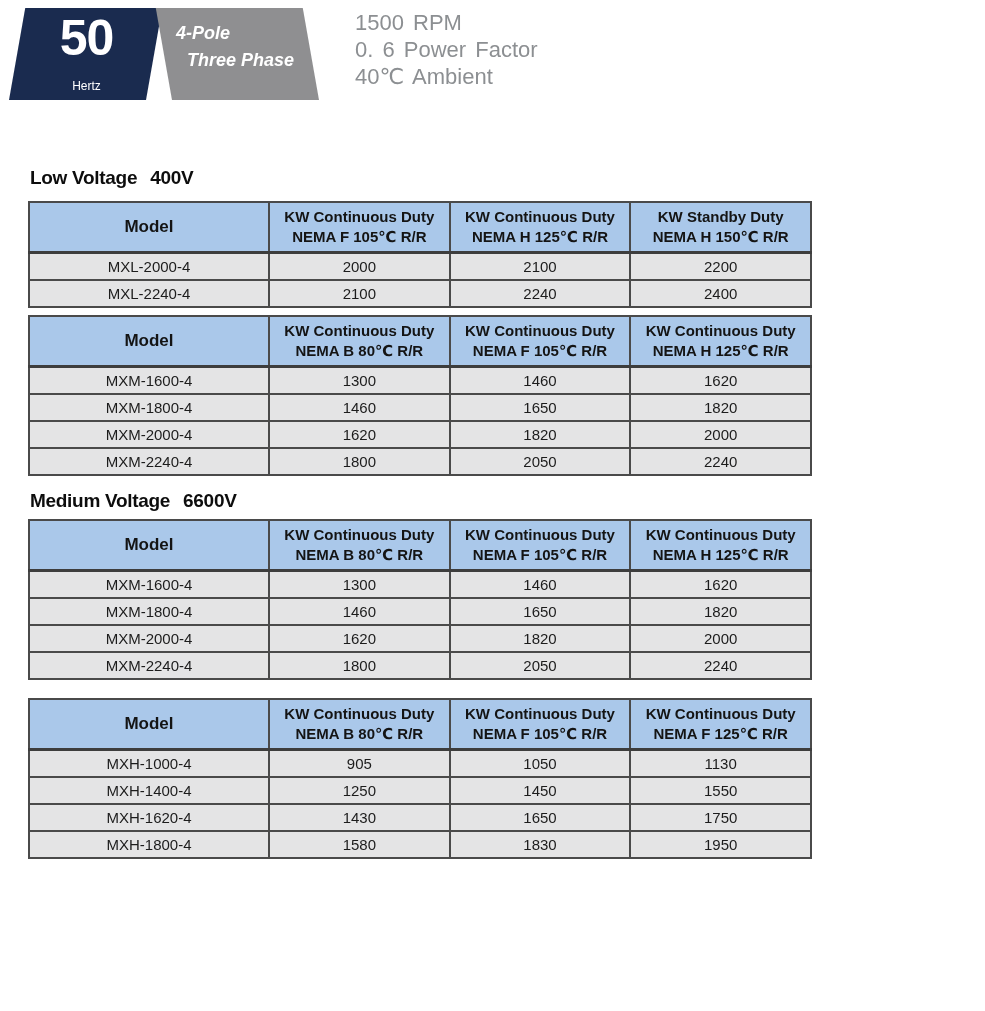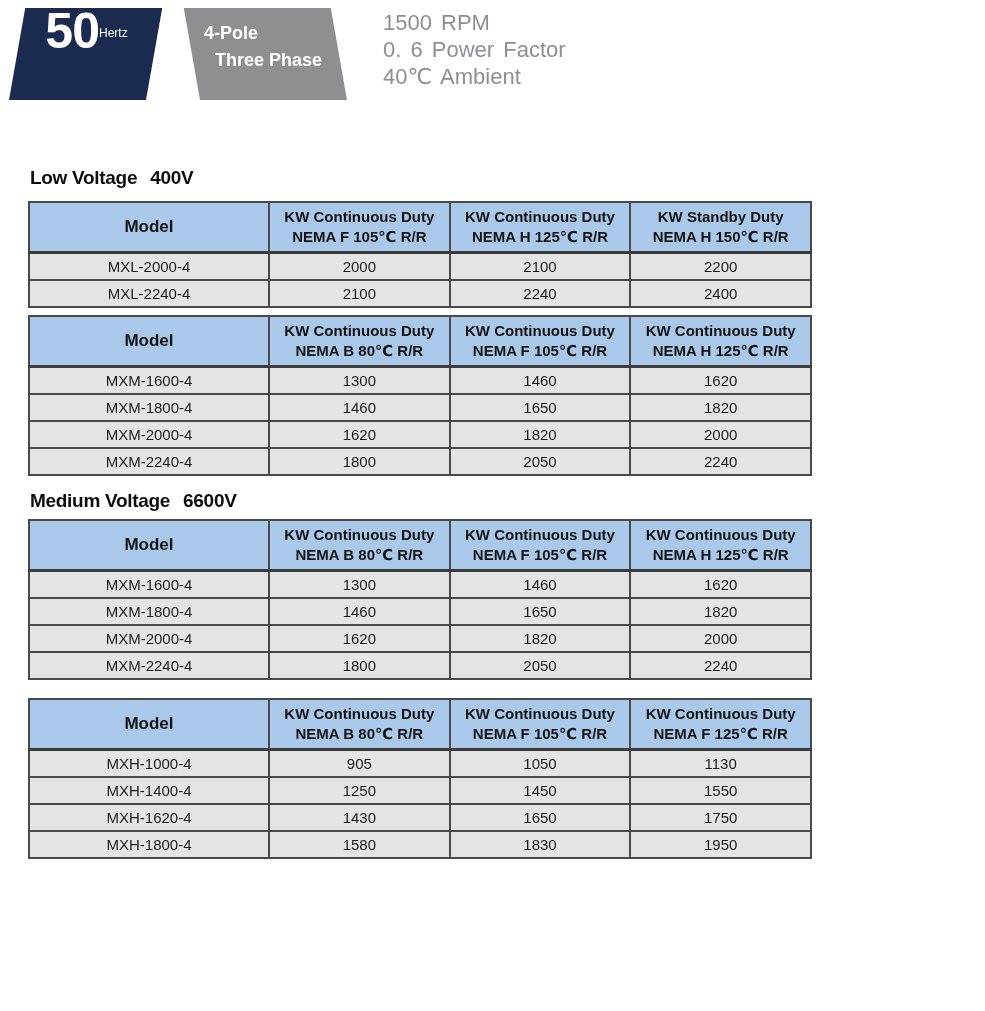--- a/index.html
+++ b/index.html
@@ -7,25 +7,25 @@
     width:985px;height:1011px;background:#ffffff;
     font-family:"Liberation Sans","DejaVu Sans",sans-serif;
     color:#1c1c1c;overflow:hidden;
   }
   
   .badge-row{display:flex;margin-top:8px;height:92px;align-items:stretch;}
   .shape{position:relative;height:92px;flex:0 0 auto;}
   .shape .bg{position:absolute;top:0;left:0;right:0;bottom:0;}
   .shape-navy{width:137px;margin-left:9px;}
   .shape-navy .bg{background:#1a2b4f;transform:skewX(-10deg);transform-origin:bottom left;}
-  .navy-content{position:absolute;top:0;left:0;right:0;bottom:0;display:flex;flex-direction:row;
-    align-items:flex-start;justify-content:center;color:#ffffff;transform:translateX(9px);}
+  .navy-content{position:absolute;top:0;left:0;right:0;bottom:0;display:flex;flex-direction:column;
+    align-items:center;justify-content:center;color:#ffffff;transform:translateX(9px);}
   .freq-value{font-size:50px;font-weight:700;line-height:0.92;letter-spacing:-1px;}
   .freq-unit{font-size:12px;font-weight:400;margin-top:18px;}
-  .shape-gray{width:147px;margin-left:54px;}
+  .shape-gray{width:147px;margin-left:26px;font-style:italic;}
   .shape-gray .bg{background:#8f8f91;transform:skewX(10deg);transform-origin:bottom left;}
   .gray-content{position:absolute;top:0;left:0;right:0;bottom:0;padding:12px 0 0 4px;
     color:#ffffff;font-weight:700;font-size:18px;line-height:27px;}
   .phase-line{margin-left:11px;}
   .specs{margin-left:36px;padding-top:1px;color:#8c8f92;font-size:22px;line-height:27px;word-spacing:3px;}
   
   .section-heading{margin:0 0 0 30px;font-size:19px;font-weight:700;color:#0d0d0d;letter-spacing:-0.3px;line-height:24px;}
   .h-volt{margin-left:13px;}
   .spec-table{border-collapse:collapse;width:784px;margin-left:28px;table-layout:fixed;}
   .spec-table th,.spec-table td{border:2px solid #4a4a4a;}

